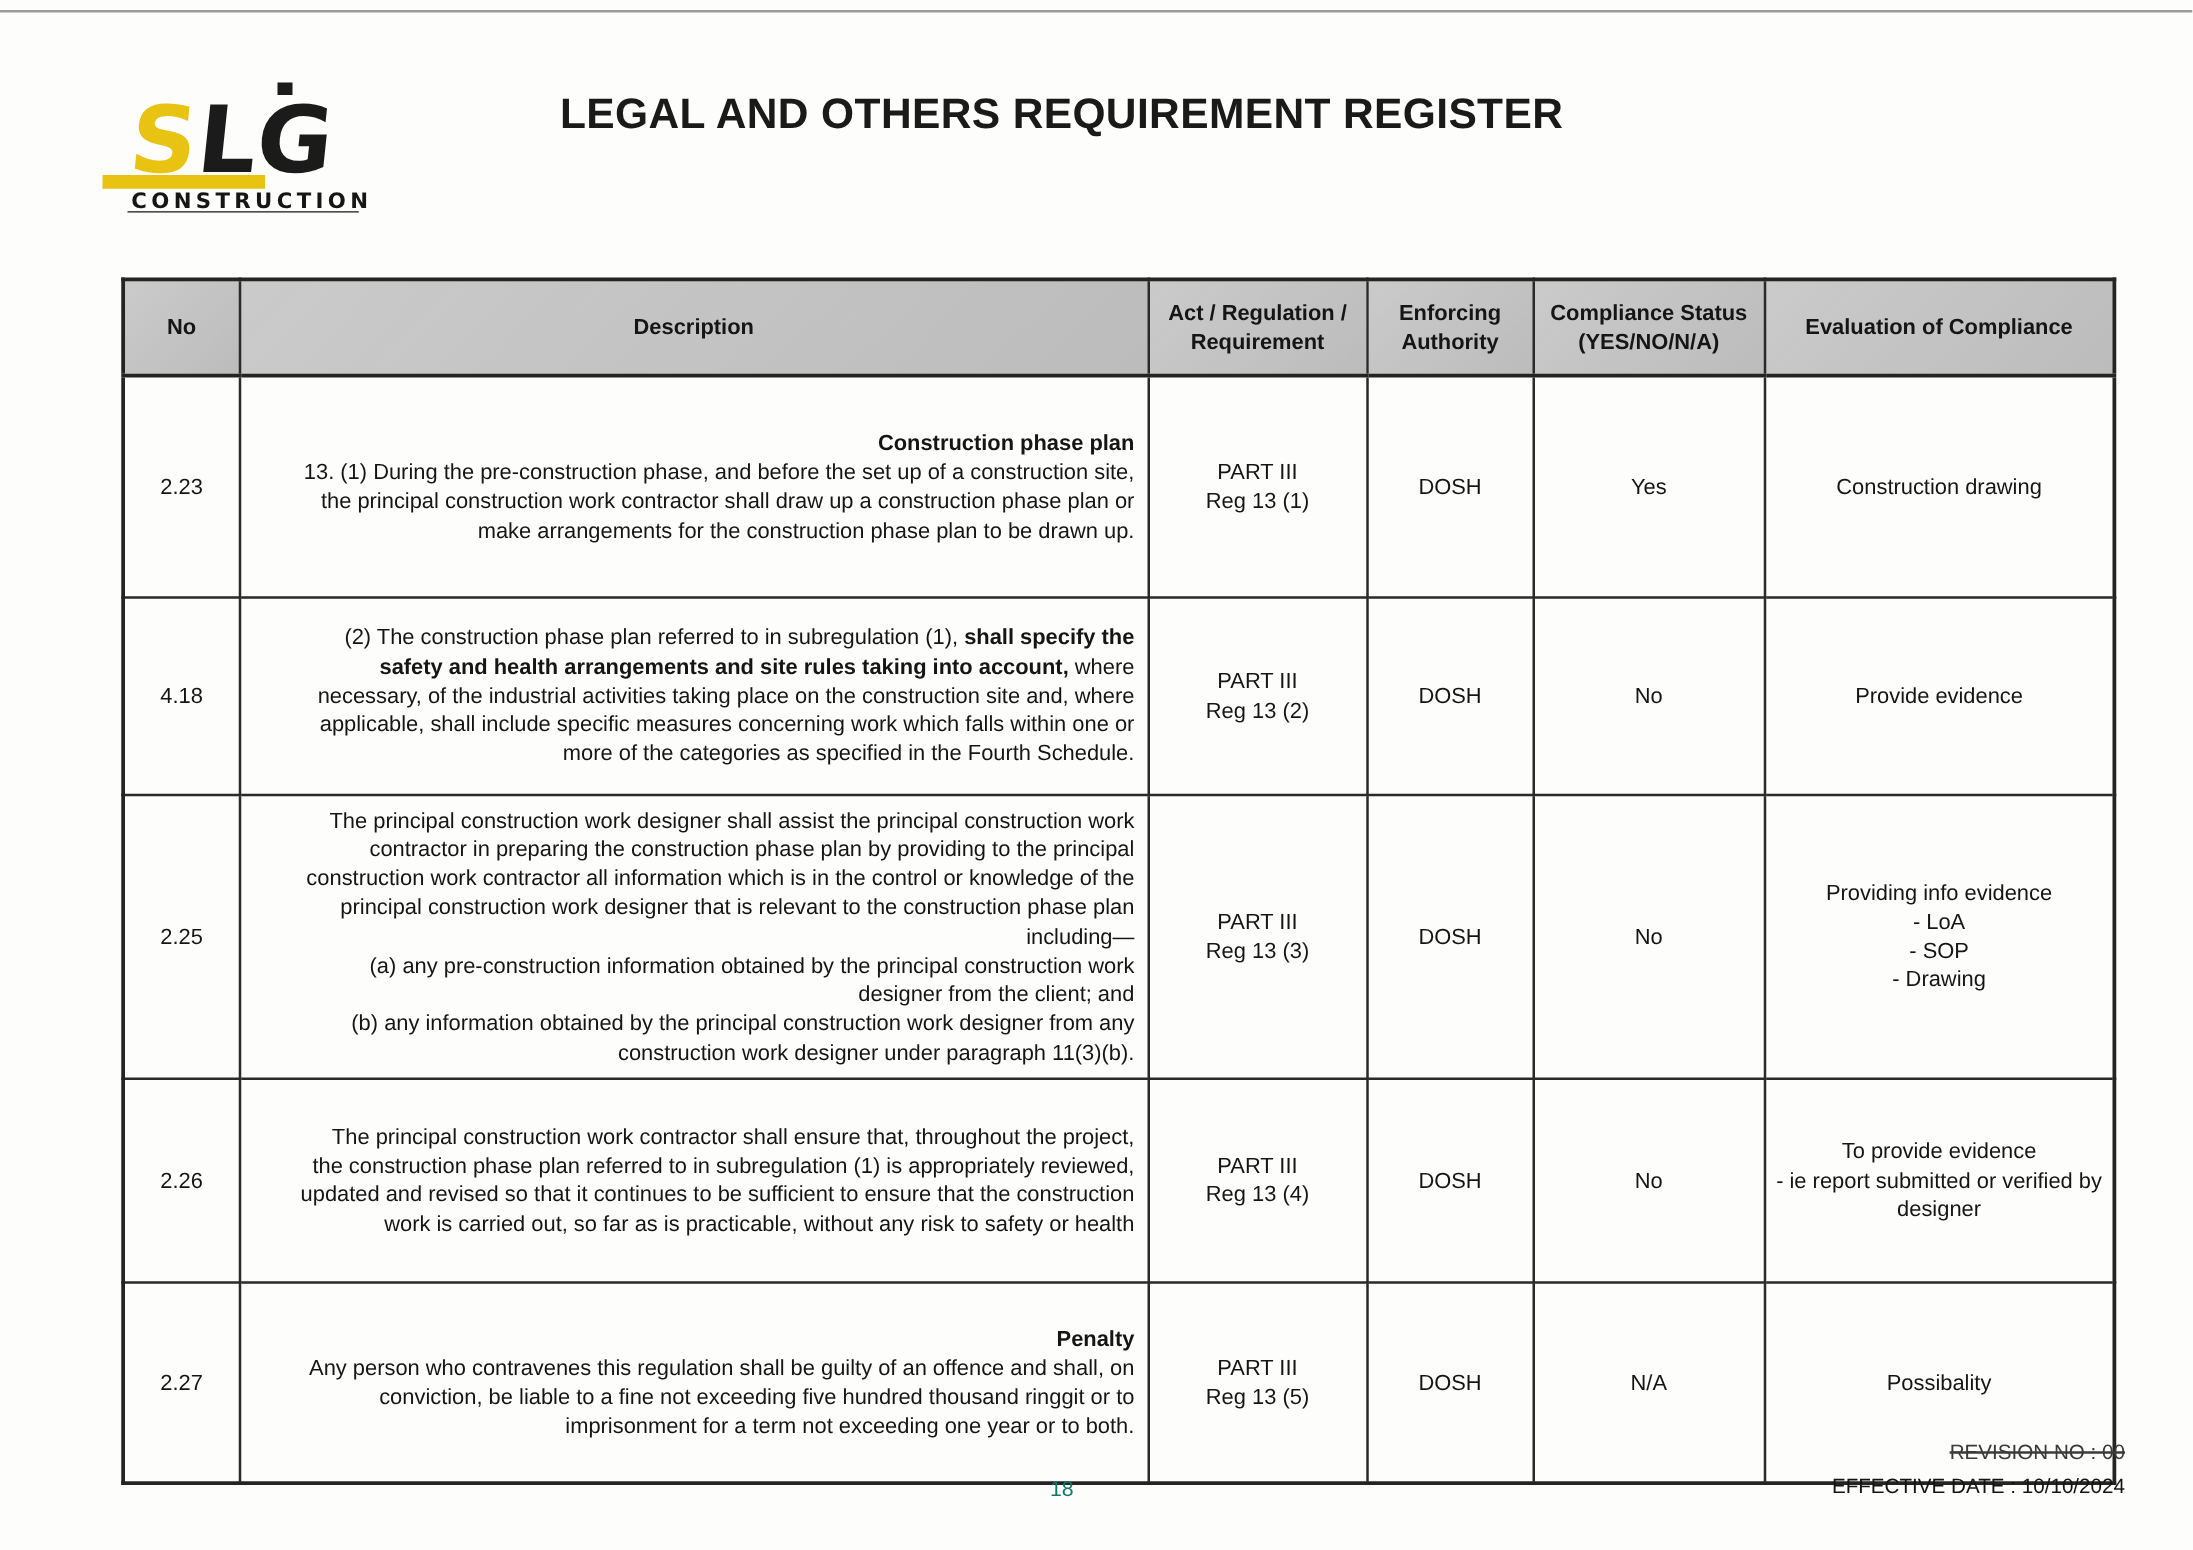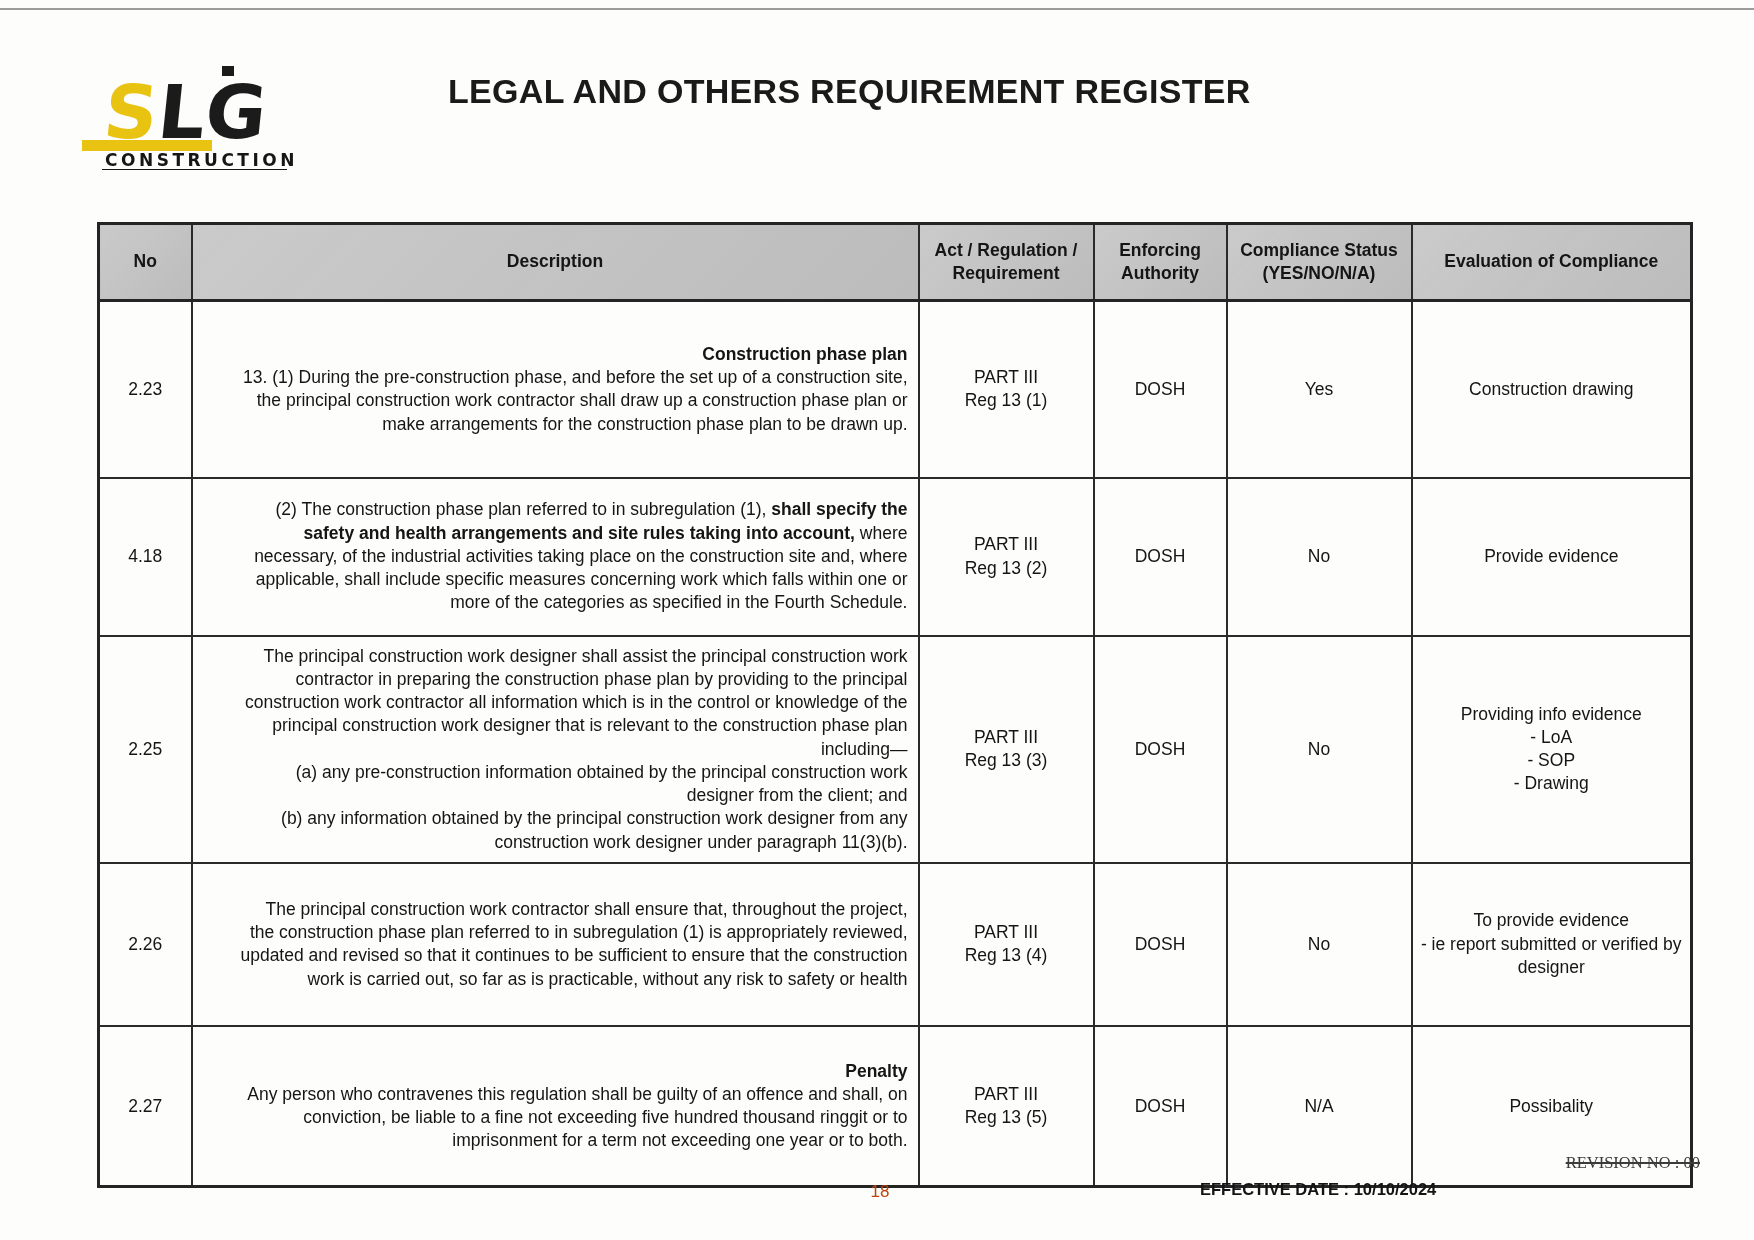--- a/index.html
+++ b/index.html
@@ -31,31 +31,31 @@
     white-space:pre-line;border-bottom:3px solid #242424;
     background-image:linear-gradient(135deg, rgba(255,255,255,.08) 0%, rgba(0,0,0,.05) 100%);
   }
   td.c-no{text-align:center;font-size:18px;}
   td.c-desc{text-align:right;padding:8px 10px 8px 8px;}
   .desc-heading{font-weight:700;}
   .desc-body{white-space:pre-wrap;margin-left:36px;}
   .seg-b{font-weight:700;}
   td.c-center{text-align:center;white-space:pre-line;padding:4px 6px;}
   .footer-pageno{
-    position:absolute;left:840px;top:1182px;width:80px;text-align:center;
-    font-size:17px;color:#c2410c;
+    position:absolute;left:840px;top:1182px;width:80px;
+    font-size:17px;color:#0f766e;
   }
   .footer-revision{
     position:absolute;left:1200px;top:1153px;width:500px;text-align:right;
     font-size:16.5px;color:#3a3a3a;text-decoration:line-through;
-    text-decoration-thickness:2px;text-decoration-color:#3c3c3c;font-family:Liberation Serif, serif;
+    text-decoration-thickness:2px;text-decoration-color:#3c3c3c;
   }
   .footer-effective{
-    position:absolute;left:1200px;top:1180px;width:500px;text-align:left;
-    font-size:16.5px;color:#141414;font-weight:bold;
+    position:absolute;left:1200px;top:1180px;width:500px;text-align:right;
+    font-size:16.5px;color:#141414;
   }
 </style>
 </head>
 <body>
 
 <div class="scan-topline"></div>
 
 <div class="logo-wrap">
   <svg width="340" height="110" viewBox="0 0 340 110">
 

